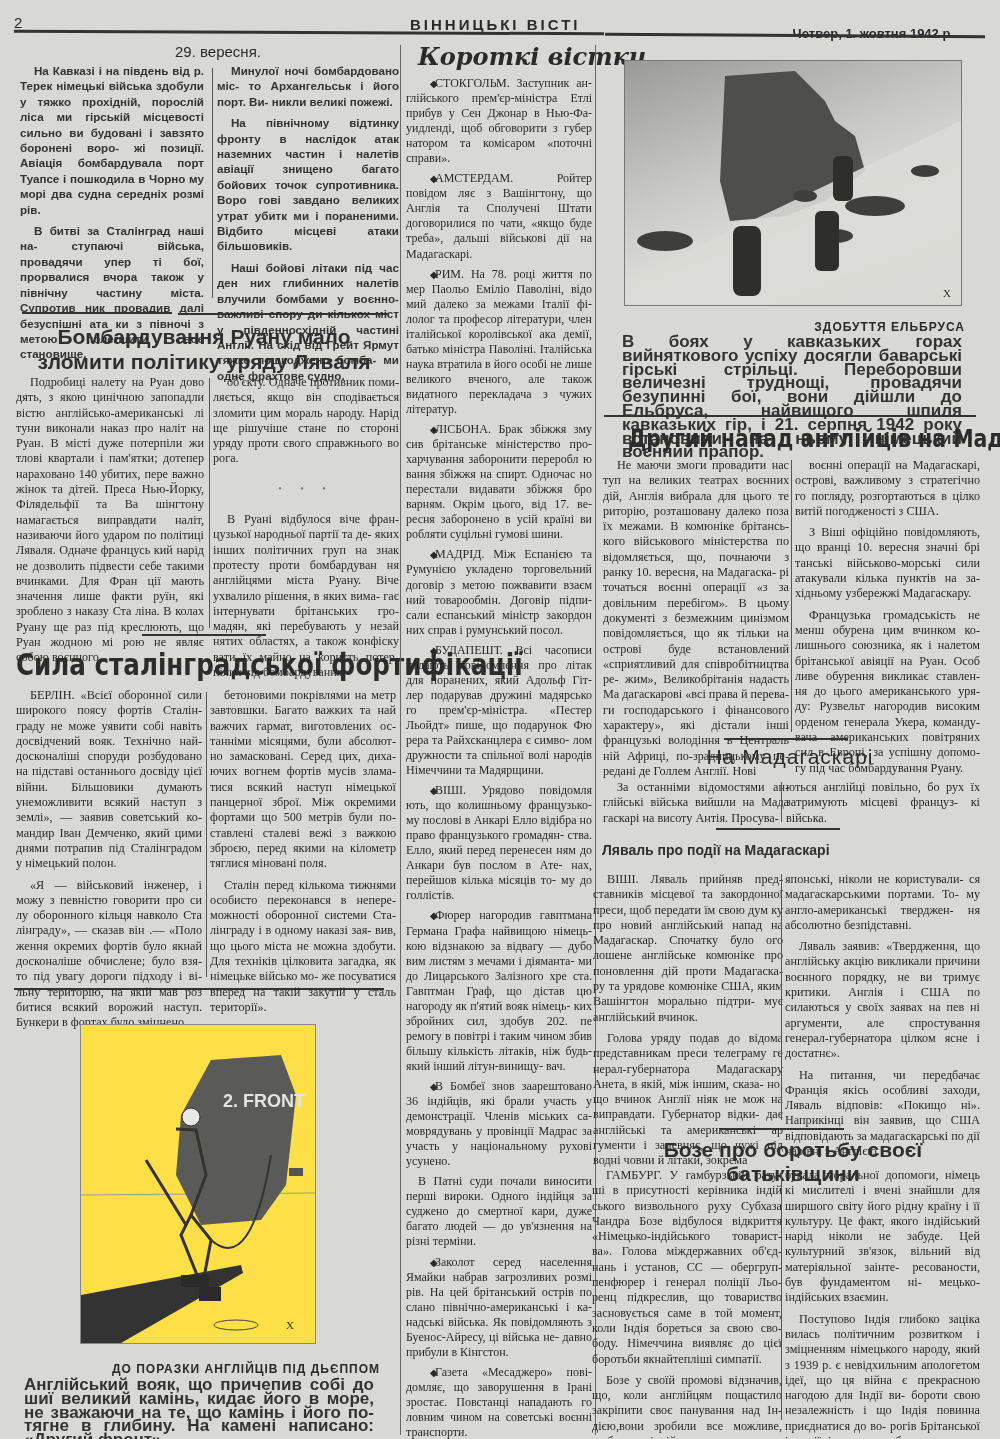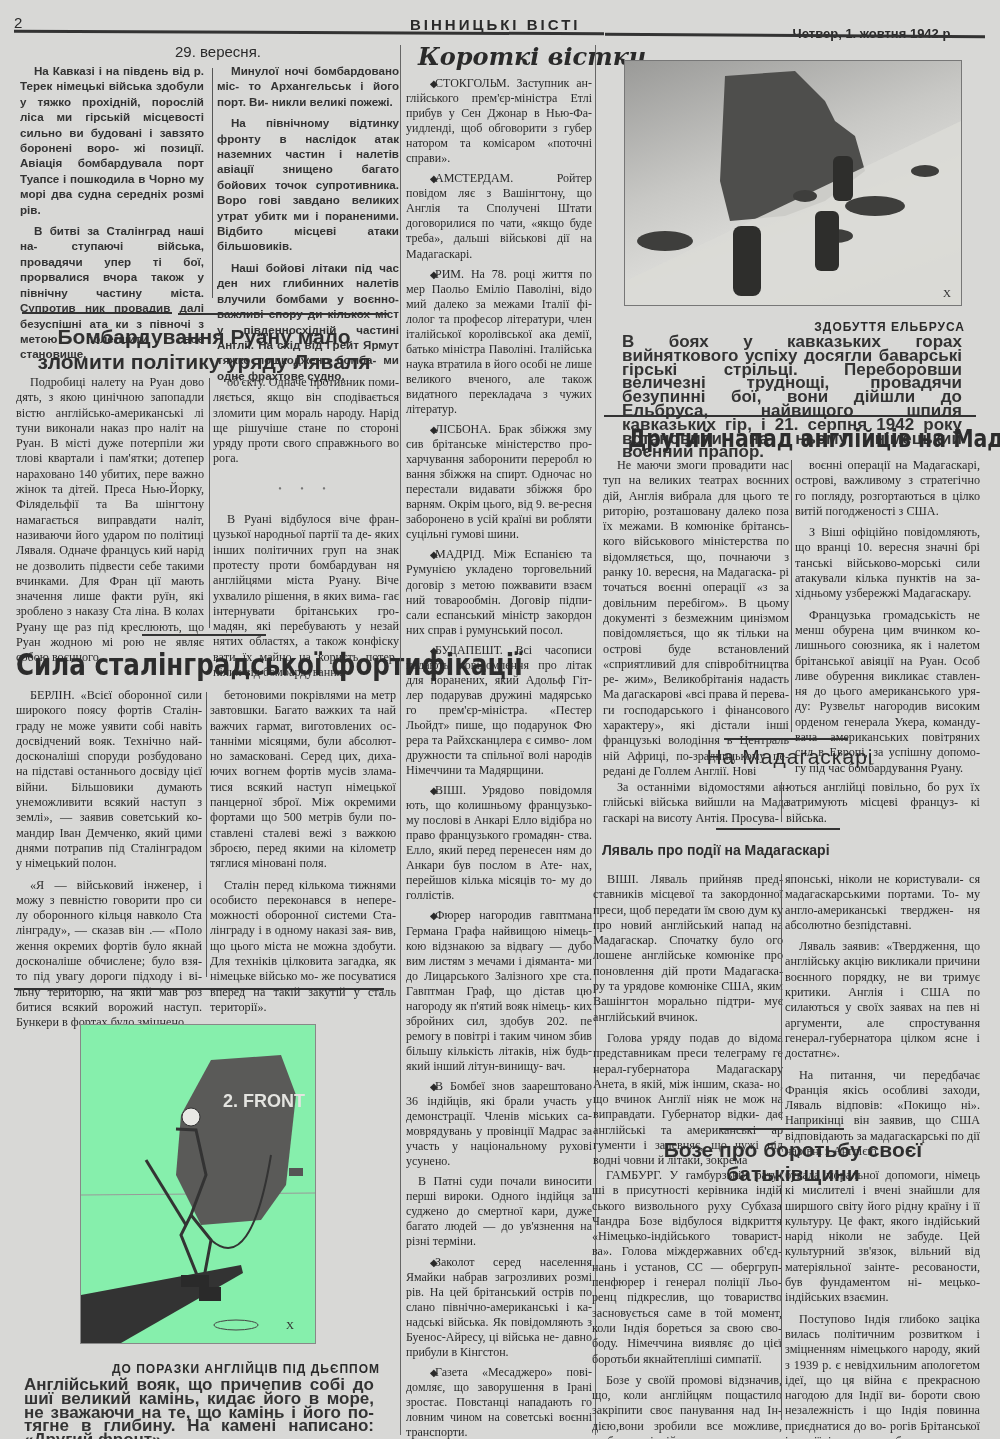--- a/index.html
+++ b/index.html
@@ -33,21 +33,21 @@
   .h-big { font-family: "Liberation Sans", sans-serif; font-weight: bold; text-align: center; color: #2f2f2f; }
   .h-cond { font-family: "DejaVu Sans", sans-serif; font-weight: bold; transform: scaleX(0.82); transform-origin: left center; white-space: nowrap; color:#2c2c2c;}
   .h-script { font-family: "DejaVu Serif", serif; font-style: italic; font-weight: bold; }
 
   .diamond { display: inline-block; width: 14px; font-size: 10px; margin-right: 3px; }
 
   .photo { background: linear-gradient(160deg, #9a9a98 0%, #c8c8c5 40%, #e2e2df 70%, #cfcfcc 100%); border: 1px solid #777; overflow: hidden; }
   .caption-title { font-family: "Liberation Sans", sans-serif; font-weight: bold; text-align: right; font-size: 12px; letter-spacing: 1px; }
   .caption-text { font-family: "Liberation Sans", sans-serif; font-weight: bold; font-size: 17px; line-height: 13.8px; text-align: justify; color:#333; }
 
-  .cartoon { background: #86efac; border: 1px solid #888; overflow: hidden; }
+  .cartoon { background: #fde047; border: 1px solid #888; overflow: hidden; }
   .stars { text-align:center; font-size: 10px; letter-spacing: 8px; color:#777; }
 </style>
 </head>
 <body>
 
 <div class="page">
 
   <div class="abs pg-num">2</div>
   <div class="abs mast-title">ВІННИЦЬКІ ВІСТІ</div>
   <div class="abs mast-date">Четвер, 1. жовтня 1942 р.</div>
@@ -113,21 +113,21 @@
   <div class="abs caption-title" style="left:20px; top:1362px; width:360px;">ДО ПОРАЗКИ АНГЛІЙЦІВ ПІД ДЬЄППОМ</div>
   <div class="abs caption-text" style="left:24px; top:1378px; width:350px;">Англійський вояк, що причепив собі до шиї великий камінь, кидає його в море, не зважаючи на те, що камінь і його по- тягне в глибину. На камені написано: «Другий фронт».</div>
 
   <div class="vline" style="left:400px; top:45px; height:1390px; background:#666;"></div>
 
   <div class="abs h-script" style="left:418px; top:42px; font-size:24px; line-height:30px; color:#2a2a2a;">Короткі вістки</div>
   <div class="abs col-text" style="left:406px; top:76px; width:186px; font-size:12px; line-height:15.05px;" id="short-news">
       <p style="margin: 0px 0px 5px; text-indent: 12px;"><span class="diamond">◆</span><span>СТОКГОЛЬМ.</span> <span>Заступник ан- глійського прем'єр-міністра Етлі прибув у Сен Джонар в Нью-Фа- уидленді, щоб обговорити з губер натором та комісаром «поточні справи».</span></p>
       <p style="margin: 0px 0px 5px; text-indent: 12px;"><span class="diamond">◆</span><span>АМСТЕРДАМ.</span> <span>Ройтер повідом ляє з Вашінгтону, що Англія та Сполучені Штати договорилися по чати, «якщо буде треба», дальші військові дії на Мадагаскарі.</span></p>
       <p style="margin: 0px 0px 5px; text-indent: 12px;"><span class="diamond">◆</span><span>РИМ.</span> <span>На 78. році життя по мер Паольо Еміліо Паволіні, відо мий далеко за межами Італії фі- лолог та професор літератури, член італійської королівської ака демії, батько міністра Паволіні. Італійська наука втратила в його особі не лише великого вченого, але також видатного перекладача з чужих літератур.</span></p>
-      <p style="margin: 0px 0px 5px; text-indent: 12px;"><span class="diamond">◆</span><span>ЛІСБОНА.</span> <span>Брак збіжжя зму сив брітанське міністерство про- харчування заборонити переробл ю вання збіжжя на спирт. Одночас но перестали видавати збіжжя бро варням. Окрім цього, від 9. ве-ресня заборонено в усій країні ви робляти суцільні гумові шини.</span></p>
+      <p style="margin: 0px 0px 5px; text-indent: 12px;"><span class="diamond">◆</span><span>ЛІСБОНА.</span> <span>Брак збіжжя зму сив брітанське міністерство про- харчування заборонити переробл ю вання збіжжя на спирт. Одночас но перестали видавати збіжжя бро варням. Окрім цього, від 17. ве-ресня заборонено в усій країні ви робляти суцільні гумові шини.</span></p>
       <p style="margin: 0px 0px 5px; text-indent: 12px;"><span class="diamond">◆</span><span>МАДРІД.</span> <span>Між Еспанією та Румунією укладено торговельний договір з метою пожвавити взаєм ний товарообмін. Договір підпи- сали еспанський міністр закордон них справ і румунський посол.</span></p>
       <p style="margin: 0px 0px 5px; text-indent: 12px;"><span class="diamond">◆</span><span>БУДАПЕШТ.</span> <span>Всі часописи подають повідомлення про літак для поранених, який Адольф Гіт- лер подарував дружині мадярсько го прем'єр-міністра. «Пестер Льойдт» пише, що подарунок Фю рера та Райхсканцлера є симво- лом дружности та спільної волі народів Німеччини та Мадярщини.</span></p>
       <p style="margin: 0px 0px 5px; text-indent: 12px;"><span class="diamond">◆</span><span>ВІШІ.</span> <span>Урядово повідомля ють, що колишньому французько- му послові в Анкарі Елло відібра но право французького громадян- ства. Елло, який перед перенесен ням до Анкари був послом в Ате- нах, перейшов кілька місяців то- му до голлістів.</span></p>
       <p style="margin: 0px 0px 5px; text-indent: 12px;"><span class="diamond">◆</span><span>Фюрер нагородив гавптмана Германа Графа найвищою німець- кою відзнакою за відвагу — дубо вим листям з мечами і діяманта- ми до Лицарського Залізного хре ста. Гавптман Граф, що дістав цю нагороду як п'ятий вояк німець- ких збройних сил, здобув 202. пе ремогу в повітрі і таким чином збив більшу кількість літаків, ніж будь-який інший літун-винищу- вач.</span></p>
       <p style="margin: 0px 0px 5px; text-indent: 12px;"><span class="diamond">◆</span><span>В Бомбеї знов заарештовано 36 індійців, які брали участь у демонстрації. Членів міських са- моврядувань у провінції Мадрас за участь у національному рухові усунено.</span></p>
       <p style="margin: 0px 0px 5px; text-indent: 12px;"><span>В Патні суди почали виносити перші вироки. Одного індійця за суджено до смертної кари, дуже багато людей — до ув'язнення на різні терміни.</span></p>
       <p style="margin: 0px 0px 5px; text-indent: 12px;"><span class="diamond">◆</span><span>Заколот серед населення Ямайки набрав загрозливих розмі рів. На цей брітанський острів по слано північно-американські і ка- надські війська. Як повідомляють з Буенос-Айресу, ці війська не- давно прибули в Кінгстон.</span></p>
       <p style="margin: 0px 0px 5px; text-indent: 12px;"><span class="diamond">◆</span><span>Газета «Месаджеро» пові- домляє, що заворушення в Ірані зростає. Повстанці нападають го ловним чином на советські воєнні транспорти.</span></p>
     </div>
 

